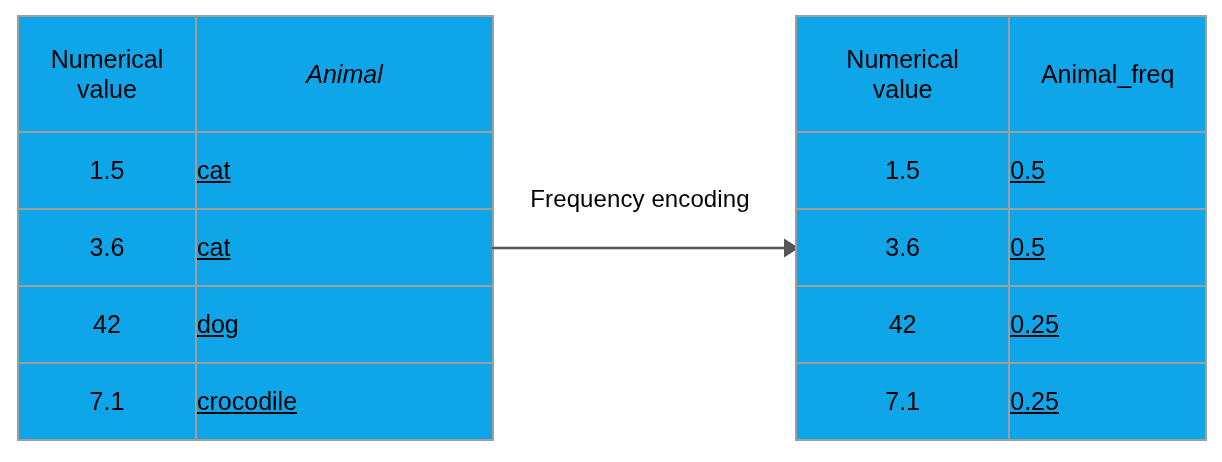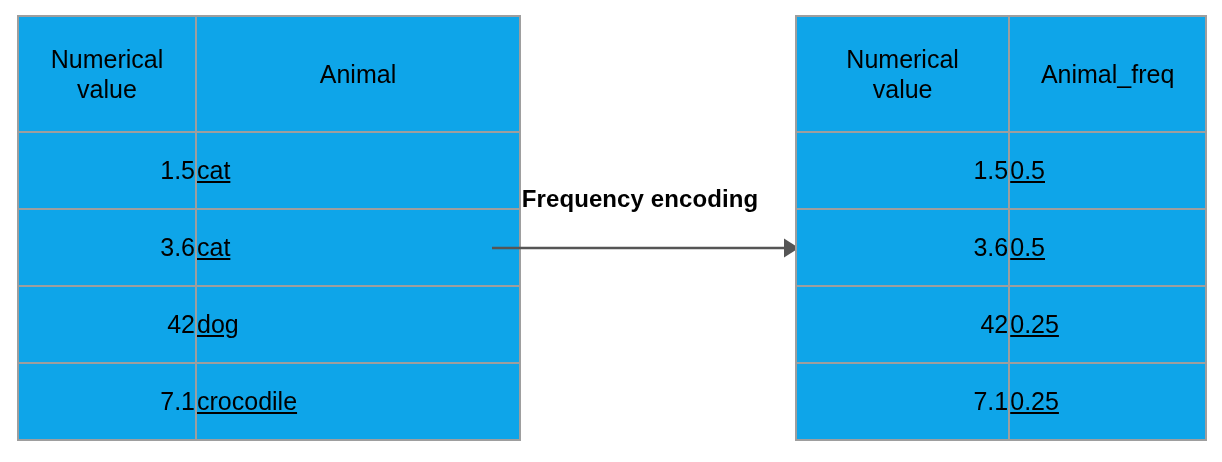--- a/index.html
+++ b/index.html
@@ -37,38 +37,38 @@
     height: 77px;
     box-sizing: border-box;
     font-weight: 400;
   }
   .tbl tr.hdr td {
     height: 116px;
     text-align: center;
     vertical-align: middle;
   }
   .c-center {
-    text-align: right;
+    text-align: center;
     vertical-align: middle;
   }
   .c-left {
     text-align: left;
     vertical-align: middle;
     padding-left: 12px;
     text-decoration: underline;
   }
 
   
   #table-source {
     left: 17px;
     top: 15px;
     width: 475px;
   }
   #table-source .col-num  { width: 178px; }
-  #table-source .col-text { width: 324px; }
+  #table-source .col-text { width: 297px; font-style: italic; }
 
   
   #table-result {
     left: 795px;
     top: 15px;
     width: 412px;
   }
   #table-result .col-num  { width: 207px; }
   #table-result .col-text { width: 191px; }
 
@@ -80,21 +80,21 @@
     width: 312px;
     height: 80px;
   }
   .arrow-label {
     position: absolute;
     left: 0;
     top: 0;
     width: 304px;
     text-align: center;
     font-size: 24px;
-    font-weight: bold;
+    font-weight: normal;
     color: #000000;
     letter-spacing: 0.1px;
     white-space: nowrap;
   }
   .arrow-svg {
     position: absolute;
     left: 0;
     top: 50px;
     width: 312px;
     height: 26px;

